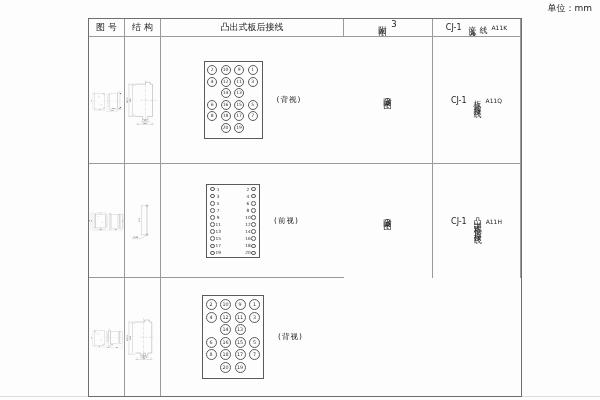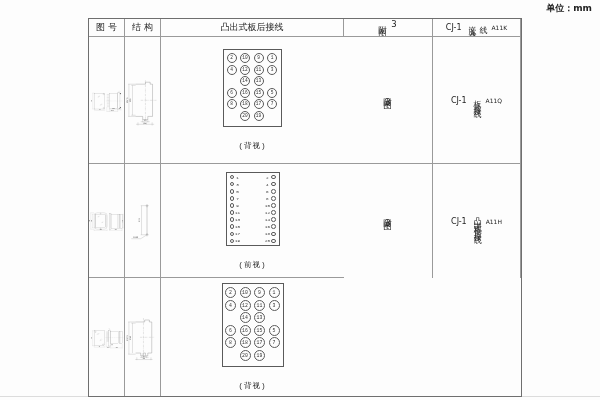--- a/index.html
+++ b/index.html
@@ -1,38 +1,38 @@
 <!DOCTYPE html>
 <html><head>
 <meta charset="utf-8">
 <style>
   html,body{margin:0;padding:0;background:#fff;}
   body{font-family:"DejaVu Sans","Liberation Sans",sans-serif;color:#333;}
   .page{position:relative;width:600px;height:400px;background:#fdfdfd;overflow:hidden;}
-  .unit{position:absolute;top:2px;left:528px;width:64px;font-size:9px;color:#222;text-align:right;font-weight:bold;}
+  .unit{position:absolute;top:2px;left:528px;width:64px;font-size:9px;color:#222;text-align:right;}
   .tbl{position:absolute;left:88px;top:18px;width:432px;height:377px;display:grid;
        grid-template-columns:36px 36px 183px 89px 88px;grid-template-rows:18px 127px 114px 118px;
        border:1px solid #6f6f6f;background:#fdfdfd;}
   .cell{border-right:1px solid #9a9a9a;border-bottom:1px solid #9a9a9a;position:relative;
         display:flex;align-items:center;justify-content:center;overflow:hidden;}
   .cell.last{border-right:none;}
   .cell.bot{border-bottom:none;}
   .hdr{font-size:9px;color:#222;white-space:nowrap;}
   .vtext{writing-mode:vertical-lr;text-orientation:upright;font-size:8.5px;letter-spacing:3px;color:#222;}
   .structcell{gap:4px;}
   .model{font-size:8px;color:#222;}
   .desc{writing-mode:vertical-lr;text-orientation:upright;font-size:8px;letter-spacing:3px;color:#222;}
   .code{font-size:6px;color:#222;}
   svg{display:block;}
   .ln{stroke:#5a5a5a;stroke-width:0.7;fill:none;}
   .thin{stroke:#7a7a7a;stroke-width:0.55;fill:none;}
   .cl{stroke:#8a8a8a;stroke-width:0.55;fill:none;stroke-dasharray:6 2 1.5 2;}
   .dim{font-size:5.2px;fill:#3d3d3d;stroke:none;text-anchor:middle;font-family:"DejaVu Sans",sans-serif;}
   .dimS{font-size:4.8px;fill:#3d3d3d;stroke:none;text-anchor:middle;font-family:"DejaVu Sans",sans-serif;}
-  .termcell{flex-direction:column;gap:14px;font-family:Liberation Mono, monospace;}
+  .termcell{flex-direction:row;gap:14px;}
   .trect{position:relative;border:0.9px solid #5a5a5a;background:#fdfdfd;}
   .tc{position:absolute;border:0.8px solid #5a5a5a;border-radius:50%;font-size:4.5px;
       text-align:center;color:#333;box-sizing:border-box;}
   .trow{display:flex;justify-content:space-between;align-items:center;height:7.1px;padding:0 3px;}
   .c2{width:4.6px;height:4.6px;border:0.7px solid #5a5a5a;border-radius:50%;box-sizing:border-box;flex:0 0 auto;}
   .tn{font-size:4.3px;color:#333;min-width:7px;text-align:center;}
   .tlabel{font-size:7.5px;color:#222;letter-spacing:1px;}
   .pageline{position:absolute;left:0;top:396px;width:600px;height:1px;background:#dcdcdc;}
 </style>
 </head>

